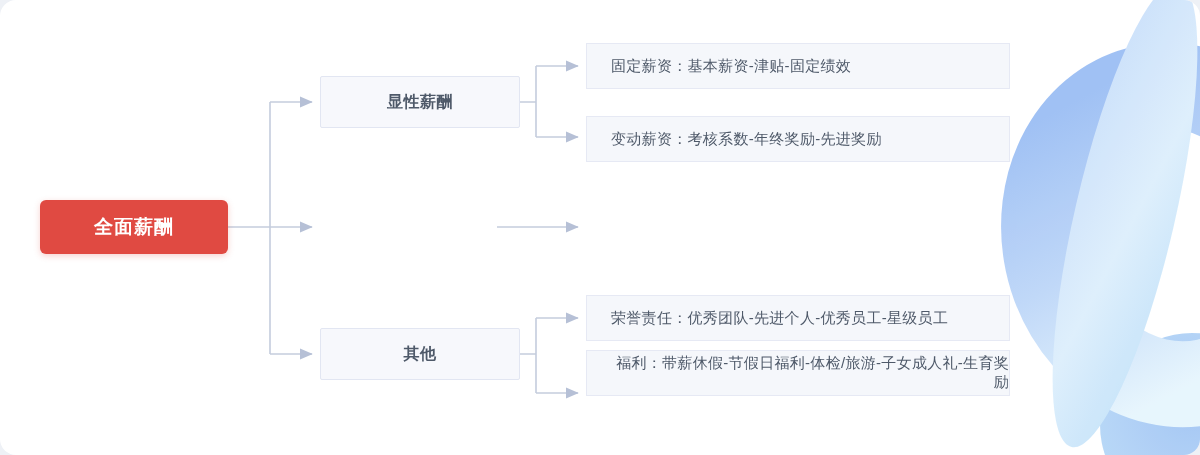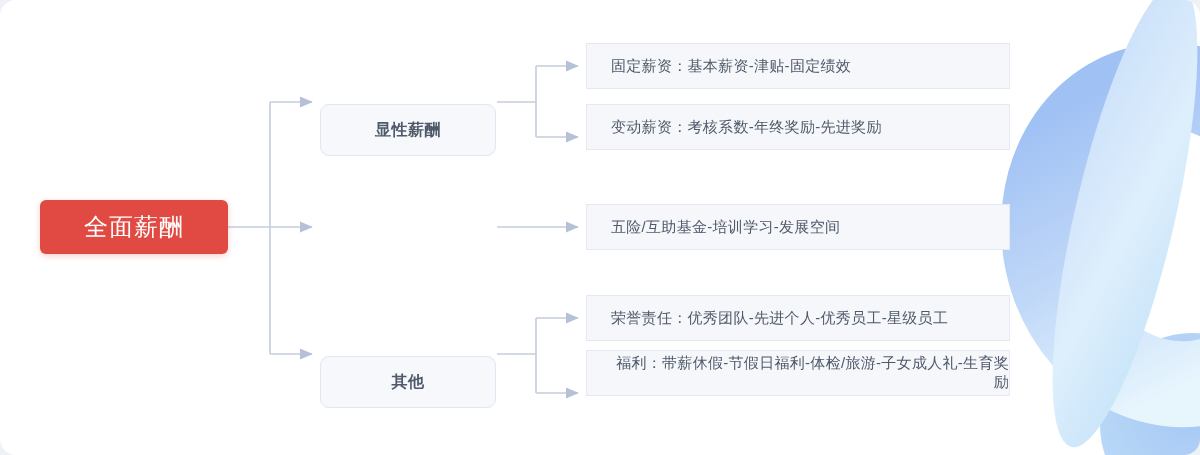--- a/index.html
+++ b/index.html
@@ -37,56 +37,55 @@
     display: flex;
     align-items: center;
     z-index: 2;
   }
   .root-node {
     left: 40px; top: 200px;
     width: 188px; height: 54px;
     background: var(--root-bg, #E04A42);
     color: var(--root-text, #ffffff);
     border-radius: 6px;
-    font-size: 24px;
-    font-weight: normal;
+    font-size: 19px;
+    font-weight: bold;
     justify-content: center;
     letter-spacing: 1px;
     box-shadow: 0 2px 6px rgba(224, 74, 66, 0.25);
   }
   .branch-node {
     left: 320px;
-    width: 176px; height: 52px;
+    width: 200px; height: 52px;
     background: var(--branch-bg, #F7F8FC);
     border: 1px solid var(--branch-border, #E2E6F2);
-    border-radius: 9px;
+    border-radius: 2px;
     color: var(--node-text, #4E5969);
     font-size: 16px;
     font-weight: bold;
     justify-content: center;
     letter-spacing: 0.5px;
-    margin-top: 28px;
   }
   .branch-1 { top: 76px; }
   .branch-2 { top: 201px; }
   .branch-3 { top: 328px; text-align: right; }
   .leaf-node {
     left: 586px;
     width: 424px; height: 46px;
     background: var(--leaf-bg, #F5F7FB);
     border: 1px solid var(--leaf-border, #E6E9F4);
     border-radius: 0;
     color: var(--node-text, #4E5969);
     font-size: 15px;
     padding-left: 24px;
     justify-content: flex-start;
     letter-spacing: 0.3px;
   }
   .leaf-1 { top: 43px; }
-  .leaf-2 { top: 104px; }
+  .leaf-2 { top: 116px; }
   .leaf-3 { top: 204px; }
   .leaf-4 { top: 295px; }
   .leaf-5 { top: 350px; text-align: right; }
 </style>
 </head>
 <body>
 
 <div class="canvas">
 
   <svg class="deco" viewBox="0 0 1200 455" aria-hidden="true">
@@ -139,17 +138,16 @@
     <line x1="536" y1="393" x2="578" y2="393" marker-end="url(#arrow)"></line>
   </svg>
 
   <div class="node root-node">全面薪酬</div>
 
   <div class="node branch-node branch-1">显性薪酬</div>
   <div class="node branch-node branch-3">其他</div>
 
   <div class="node leaf-node leaf-1">固定薪资：基本薪资-津贴-固定绩效</div>
   <div class="node leaf-node leaf-2">变动薪资：考核系数-年终奖励-先进奖励</div>
-  <div class="node leaf-node leaf-3">五险/互助基金-培训学习-发展空间</div>
   <div class="node leaf-node leaf-4">荣誉责任：优秀团队-先进个人-优秀员工-星级员工</div>
   <div class="node leaf-node leaf-5">福利：带薪休假-节假日福利-体检/旅游-子女成人礼-生育奖励</div>
 
 </div>
 
 </body></html>

